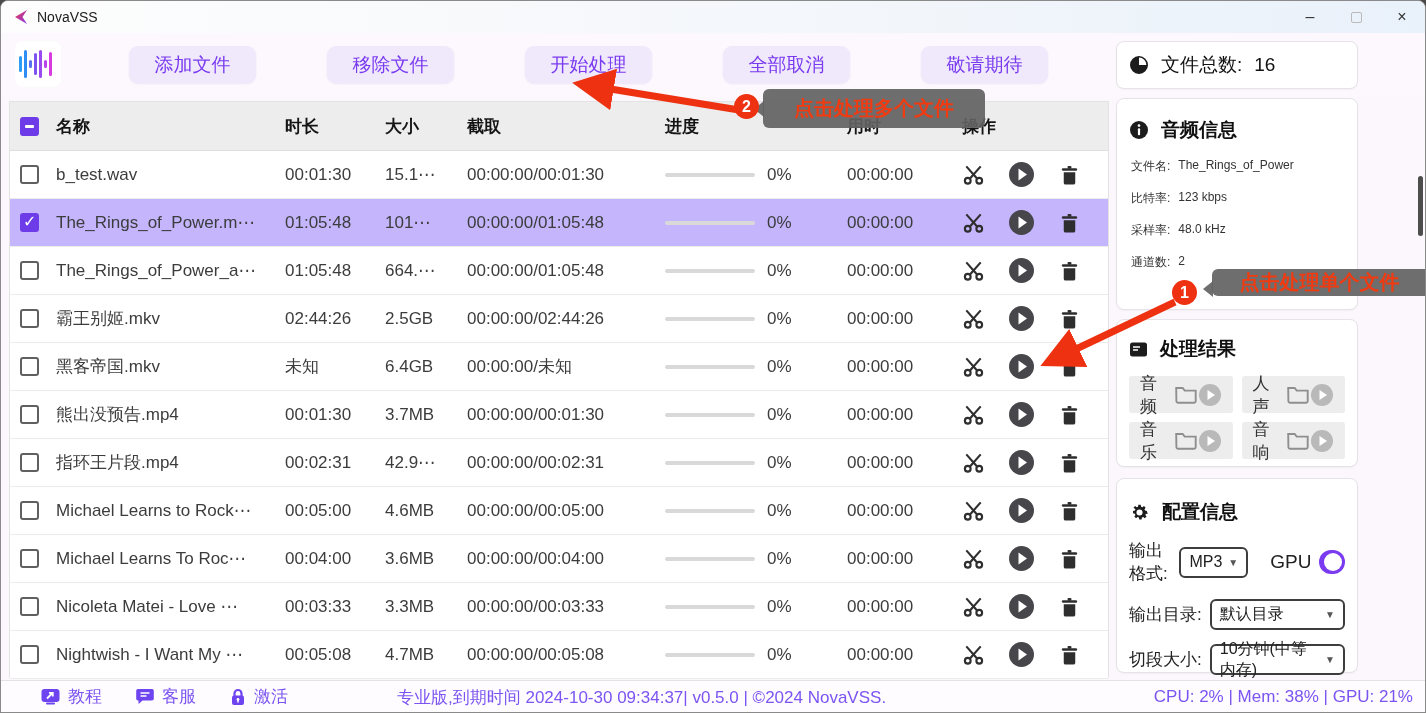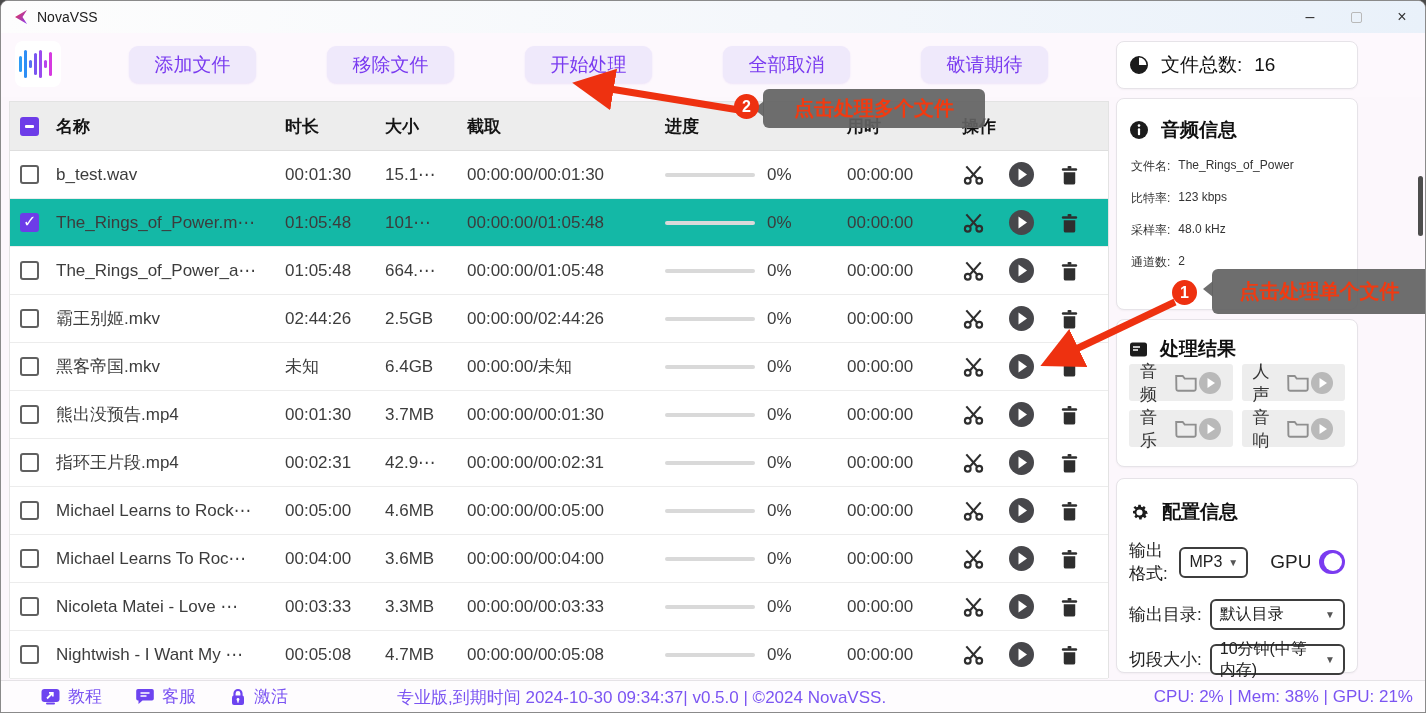--- a/index.html
+++ b/index.html
@@ -25,42 +25,42 @@
   .tb-btn{position:absolute;top:13px;width:127px;height:37px;border:none;border-radius:9px;
     background:#efe9fb;color:#7a3bf0;font-size:19px;font-family:inherit;cursor:pointer;
     box-shadow:0 1px 2px rgba(120,80,220,.12);}
   
   .table{position:absolute;left:8px;top:100px;width:1100px;height:577px;background:#fff;
     border:1px solid #e3e3e3;border-bottom:none;}
   .trow{display:grid;grid-template-columns:30px 235px 100px 82px 198px 182px 103px 150px;
     align-items:center;padding-left:10px;height:48px;border-bottom:1px solid #ececec;
     font-size:17px;color:#3c3c3c;background:#fff;}
   .trow.head{height:49px;background:#ededed;color:#141414;font-weight:bold;border-bottom:1px solid #dedede;}
-  .trow.selected{background:#14b8a6;}
+  .trow.selected{background:#c4b5fd;}
   .cell-name{overflow:hidden;white-space:nowrap;padding-left:6px;}
   .cb{width:19px;height:19px;border:2px solid #606060;border-radius:3px;background:#fff;position:relative;}
   .cb.checked,.cb.indeterminate{background:#6d3ce8;border-color:#6d3ce8;}
   .cb.checked::after{content:"\2713";position:absolute;left:1px;top:-3px;color:#fff;font-size:16px;font-weight:bold;}
   .cb.indeterminate::after{content:"";position:absolute;left:3px;right:3px;top:6px;height:3px;background:#fff;border-radius:1px;}
   .progress-cell{display:flex;align-items:center;gap:12px;}
   .ptrack{width:90px;height:4px;background:#d9d9d9;border-radius:2px;overflow:hidden;}
   .pfill{height:100%;background:#7a3bf0;}
   .actions{display:flex;align-items:center;gap:23px;padding-left:12px;}
   .icon-btn{display:flex;align-items:center;justify-content:center;cursor:pointer;background:none;border:none;padding:0;}
   
   .panel{position:absolute;left:1115px;width:242px;background:#fff;border:1px solid #e6e3e8;
     border-radius:8px;box-shadow:0 1px 2px rgba(0,0,0,.04);padding:12px 12px;}
   .panel-title{display:flex;align-items:center;gap:12px;font-size:19px;font-weight:bold;color:#111;}
   .p-total{top:40px;height:48px;display:flex;align-items:center;}
   .p-total .panel-title{font-weight:normal;font-size:19px;}
   .p-audio{top:97px;height:212px;}
   .p-results{top:318px;height:148px;}
   .p-config{top:477px;height:195px;}
   .afield{display:flex;gap:8px;font-size:12px;color:#333;margin-top:15px;padding-left:2px;white-space:nowrap;}
-  .res-grid{display:grid;grid-template-columns:1fr 1fr;gap:9px;margin-top:2px;}
+  .res-grid{display:grid;grid-template-columns:1fr 1fr;gap:9px;margin-top:14px;}
   .res-item{height:37px;background:#ededed;border-radius:3px;display:flex;align-items:center;
     justify-content:space-between;padding:0 11px;font-size:17px;color:#333;}
   .cfg-row{display:flex;align-items:center;margin-top:14px;font-size:17px;color:#222;gap:8px;}
   .select{height:31px;border:2px solid #3d3d3d;border-radius:6px;background:#fff;display:flex;
     align-items:center;justify-content:space-between;padding:0 8px;font-size:16px;color:#222;cursor:pointer;}
   .caret{font-size:10px;color:#555;margin-left:6px;}
   .toggle{width:44px;height:24px;border-radius:12px;background:#7a3bf0;position:relative;cursor:pointer;}
   .toggle .knob{position:absolute;right:3px;top:3px;width:18px;height:18px;border-radius:50%;background:#fff;}
   
   .statusbar{position:absolute;left:0;right:0;bottom:0;height:32px;background:#fefcfe;
@@ -740,21 +740,21 @@
   </div>
 
   <div class="scrollfrag"></div>
 
   <div class="callout" style="left:762px;top:88px;width:222px;height:39px;">
     <span class="notch"></span>
     <span>点击处理多个文件</span>
   </div>
   <div class="badge" style="left:733px;top:93px;">2</div>
 
-  <div class="callout" style="left:1211px;top:268px;width:215px;height:45px;border-radius:6px 0 0 6px;">
+  <div class="callout" style="left:1211px;top:268px;width:215px;height:27px;border-radius:6px 0 0 6px;">
     <span class="notch"></span>
     <span>点击处理单个文件</span>
   </div>
   <div class="badge" style="left:1171px;top:279px;">1</div>
 
   <svg class="overlay" width="1426" height="713" viewBox="0 0 1426 713">
     <defs>
       <marker id="ah" markerWidth="6" markerHeight="6" refX="4" refY="3" orient="auto">
         <path d="M0,0 L6,3 L0,6 Z" fill="#ee3110"></path>
       </marker>

